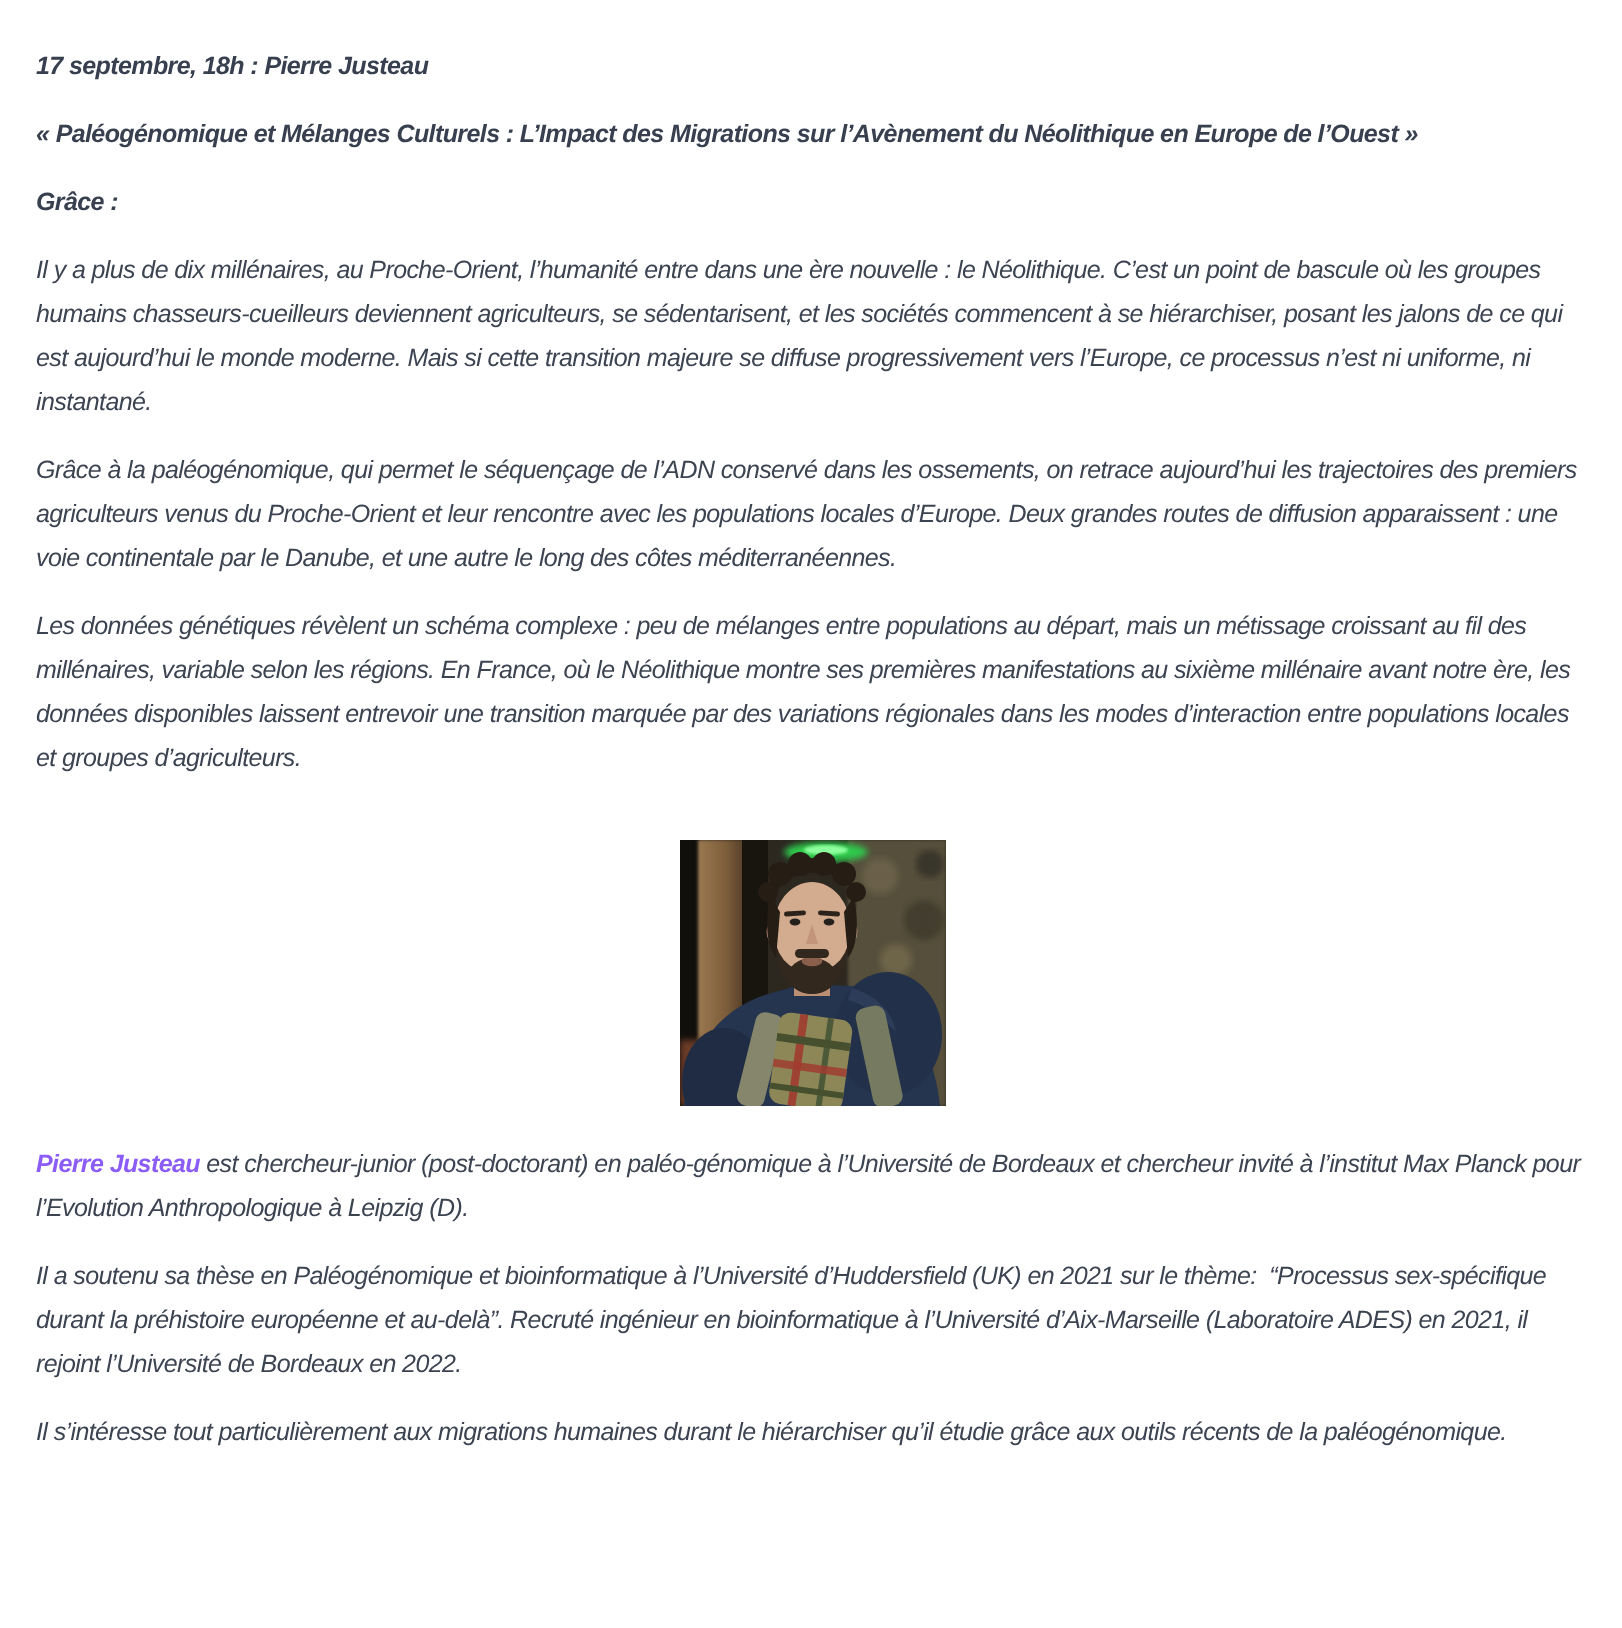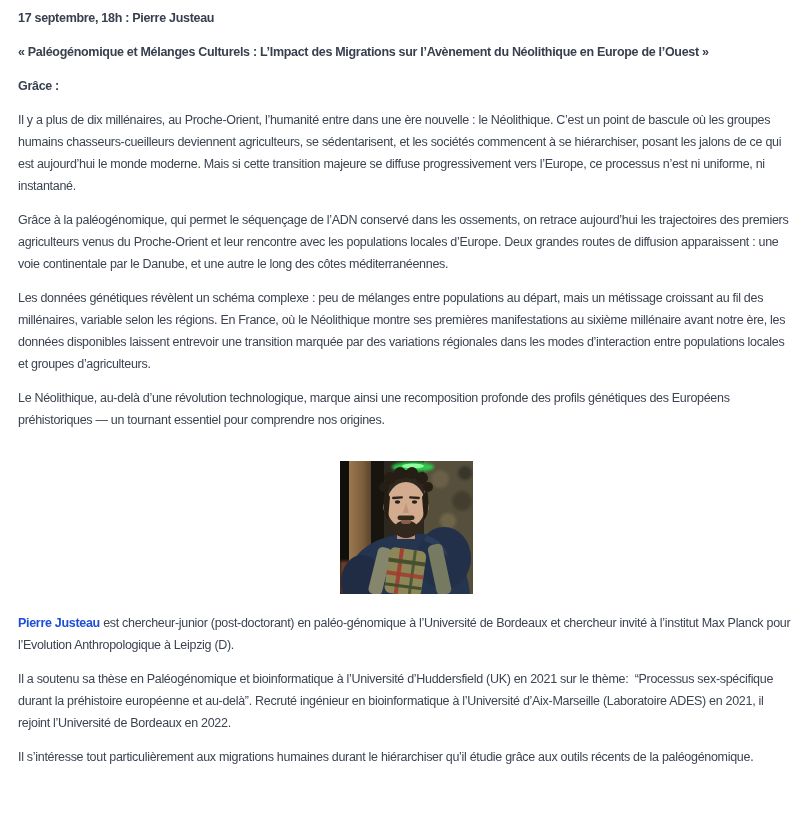--- a/index.html
+++ b/index.html
@@ -9,28 +9,29 @@
     box-sizing: border-box;
     background: #ffffff;
     color: #3c4351;
     font-family: "Liberation Sans", sans-serif;
     font-size: 12.5px;
     line-height: 22px;
     letter-spacing: -0.3px;
     overflow-x: hidden;
   }
   .article {
-    padding: 7px 16px 8px 18px;
+    padding: 22px 16px 8px 18px;
+    font-style: italic;
   }
   p {
     margin: 0 0 12px 0;
     white-space: pre-wrap;
   }
   .bold { font-weight: 700; color: #38404f; }
-  strong { font-weight: 700; color: #1d4ed8; }
+  strong { font-weight: 700; color: #8b5cf6; }
   figure.photo {
     margin: 30px auto 18px auto;
     width: 133px;
     height: 133px;
     padding: 0;
   }
   figure.photo svg { display: block; }
 </style>
 </head>
 <body>
@@ -39,21 +40,20 @@
 
   <p class="bold">17 septembre, 18h : Pierre Justeau</p>
 
   <p class="bold">« Paléogénomique et Mélanges Culturels : L’Impact des Migrations sur l’Avènement du Néolithique en Europe de l’Ouest »</p>
 
   <p class="bold">Grâce :</p>
 
   <p>Il y a plus de dix millénaires, au Proche-Orient, l’humanité entre dans une ère nouvelle : le Néolithique. C’est un point de bascule où les groupes humains chasseurs-cueilleurs deviennent agriculteurs, se sédentarisent, et les sociétés commencent à se hiérarchiser, posant les jalons de ce qui est aujourd’hui le monde moderne. Mais si cette transition majeure se diffuse progressivement vers l’Europe, ce processus n’est ni uniforme, ni instantané.</p>
   <p>Grâce à la paléogénomique, qui permet le séquençage de l’ADN conservé dans les ossements, on retrace aujourd’hui les trajectoires des premiers agriculteurs venus du Proche-Orient et leur rencontre avec les populations locales d’Europe. Deux grandes routes de diffusion apparaissent : une voie continentale par le Danube, et une autre le long des côtes méditerranéennes.</p>
   <p>Les données génétiques révèlent un schéma complexe : peu de mélanges entre populations au départ, mais un métissage croissant au fil des millénaires, variable selon les régions. En France, où le Néolithique montre ses premières manifestations au sixième millénaire avant notre ère, les données disponibles laissent entrevoir une transition marquée par des variations régionales dans les modes d’interaction entre populations locales et groupes d’agriculteurs.</p>
-  <p>Le Néolithique, au-delà d’une révolution technologique, marque ainsi une recomposition profonde des profils génétiques des Européens préhistoriques — un tournant essentiel pour comprendre nos origines.</p>
 
   <figure class="photo" role="img" aria-label="Portrait de Pierre Justeau">
     <svg width="133" height="133" viewBox="0 0 133 133" xmlns="http://www.w3.org/2000/svg">
       <defs>
         <linearGradient id="pillar" x1="0" y1="0" x2="1" y2="0">
           <stop offset="0" stop-color="#9a7850"></stop>
           <stop offset="0.6" stop-color="#7d5e3b"></stop>
           <stop offset="1" stop-color="#55402a"></stop>
         </linearGradient>
         <filter id="blur1">

